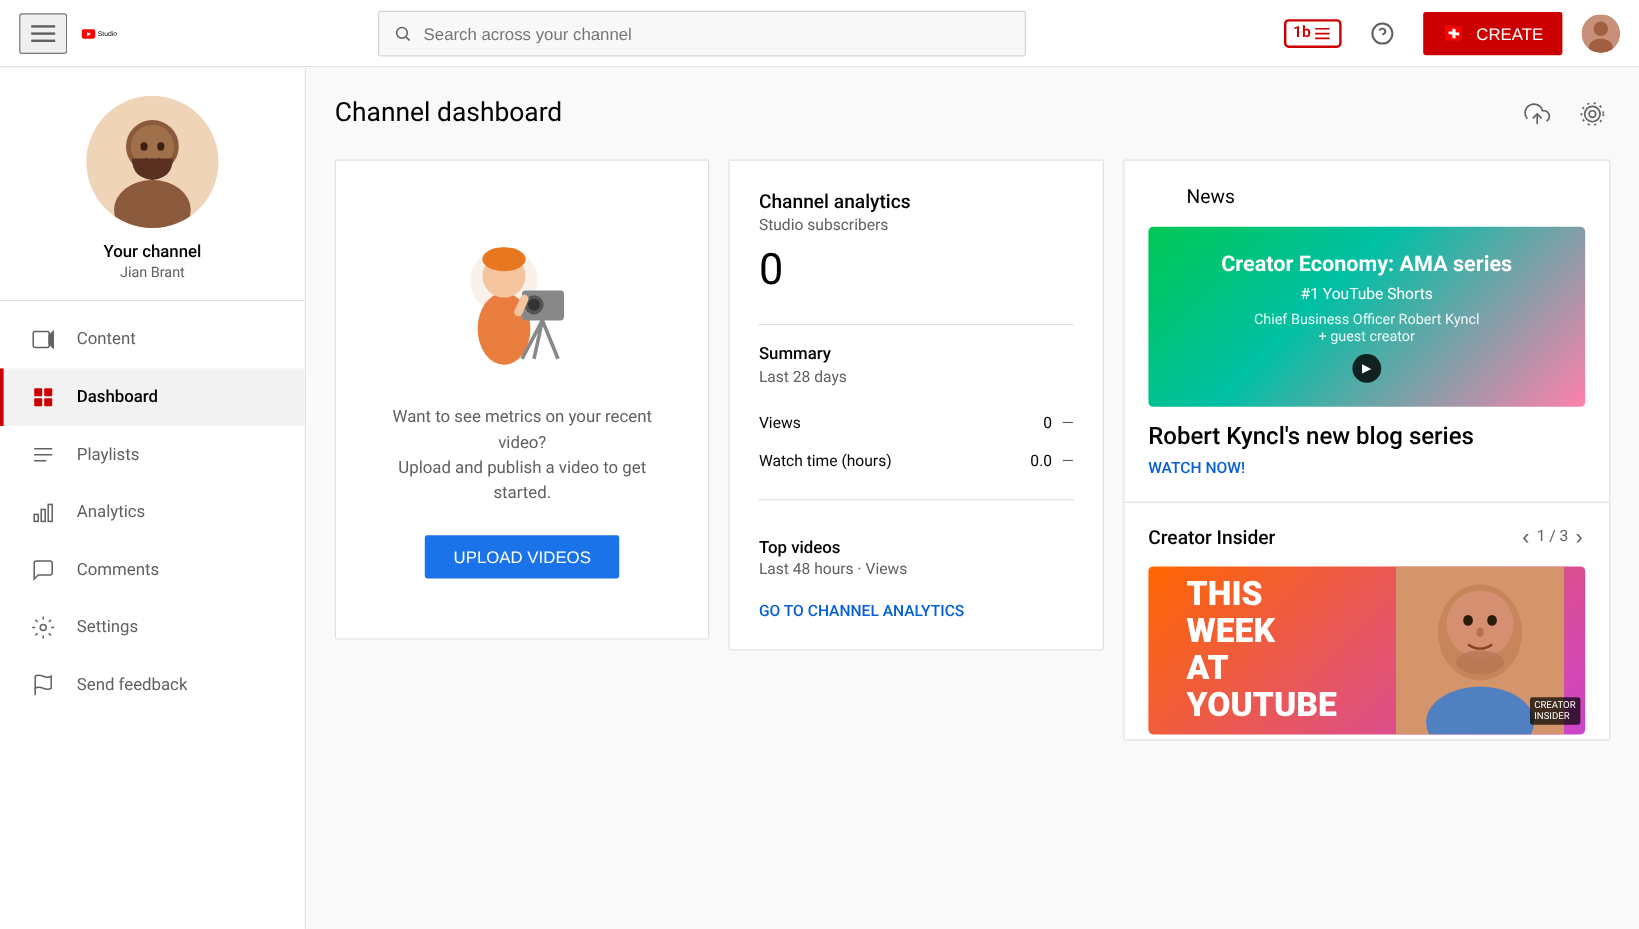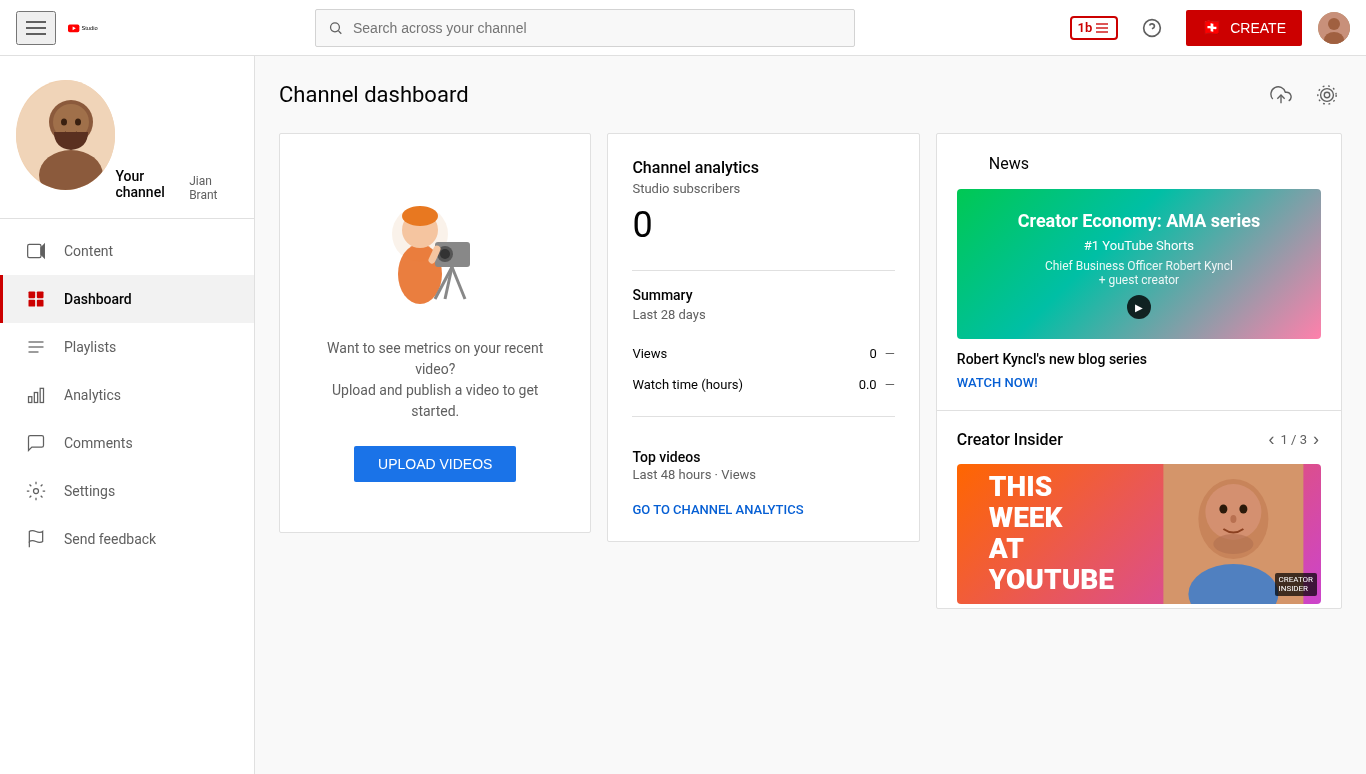--- a/index.html
+++ b/index.html
@@ -60,21 +60,21 @@
     .sidebar {
       width: 255px; min-width: 255px;
       background: #fff;
       border-right: 1px solid #e0e0e0;
       height: calc(100vh - 56px);
       position: fixed;
       overflow-y: auto;
       display: flex; flex-direction: column;
     }
     .sidebar-profile {
-      display: flex; flex-direction: row; align-items: flex-end;
+      display: flex; flex-direction: column; align-items: center;
       padding: 24px 16px 16px;
       border-bottom: 1px solid #e0e0e0;
     }
     .profile-avatar {
       width: 110px; height: 110px; border-radius: 50%;
       overflow: hidden; margin-bottom: 12px;
       background: #f0d0b0;
     }
     .profile-name { font-size: 14px; font-weight: 500; color: #030303; margin-bottom: 2px; }
     .profile-handle { font-size: 12px; color: #606060; }
@@ -171,21 +171,21 @@
     .news-thumb-text {
       font-size: 18px; font-weight: 700; color: #fff; text-align: center;
       line-height: 1.3; padding: 0 16px;
     }
     .news-thumb-sub { font-size: 12px; color: rgba(255,255,255,0.9); text-align: center; margin-top: 4px; }
     .news-yt-icon {
       background: rgba(0,0,0,0.8); color: #fff; border-radius: 50%;
       width: 24px; height: 24px; display: flex; align-items: center; justify-content: center;
       font-size: 10px; margin-top: 8px;
     }
-    .news-article-title { font-size: 14px; font-weight: 500; margin-bottom: 8px; padding: 0 20px; }
+    .news-article-title { font-size: 20px; font-weight: 500; margin-bottom: 8px; padding: 0 20px; }
     .news-article-text { font-size: 13px; color: #606060; line-height: 1.5; padding: 0 20px; margin-bottom: 12px; }
     .news-watch-link {
       font-size: 13px; font-weight: 500; color: #065fd4;
       text-decoration: none; cursor: pointer; padding: 0 20px;
       display: block; margin-bottom: 20px;
     }
     .news-divider { border: none; border-top: 1px solid #e0e0e0; }
 
     
     .creator-section { padding: 16px 20px 0; }

